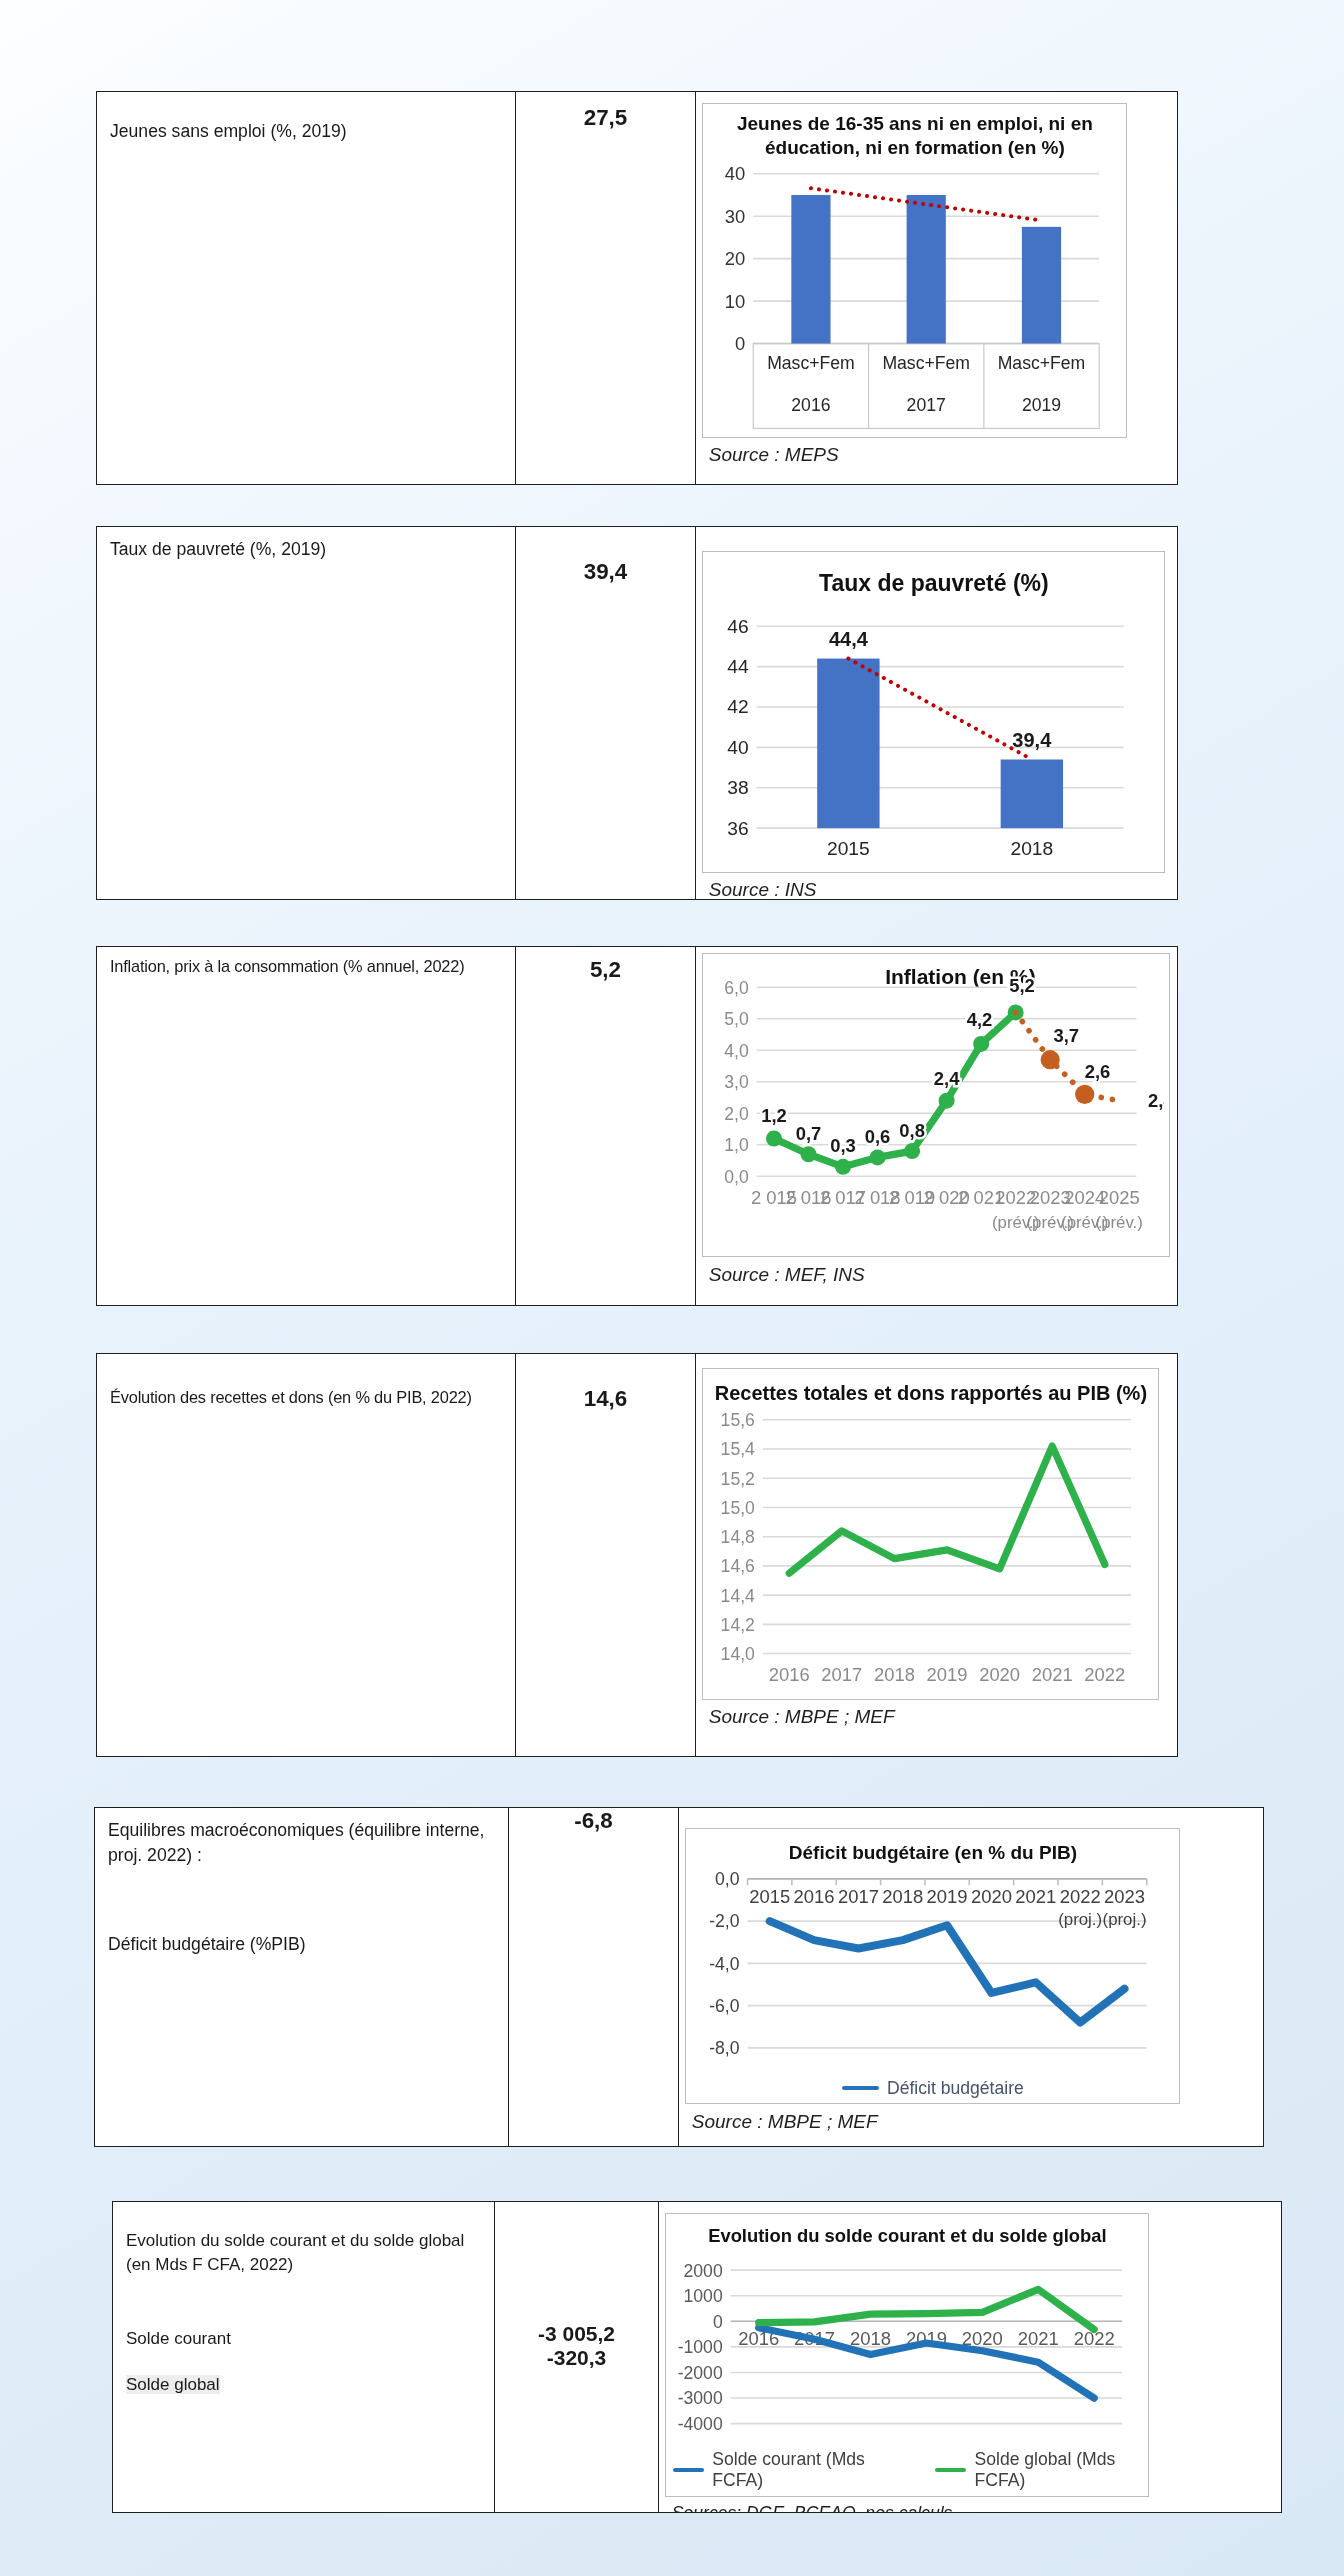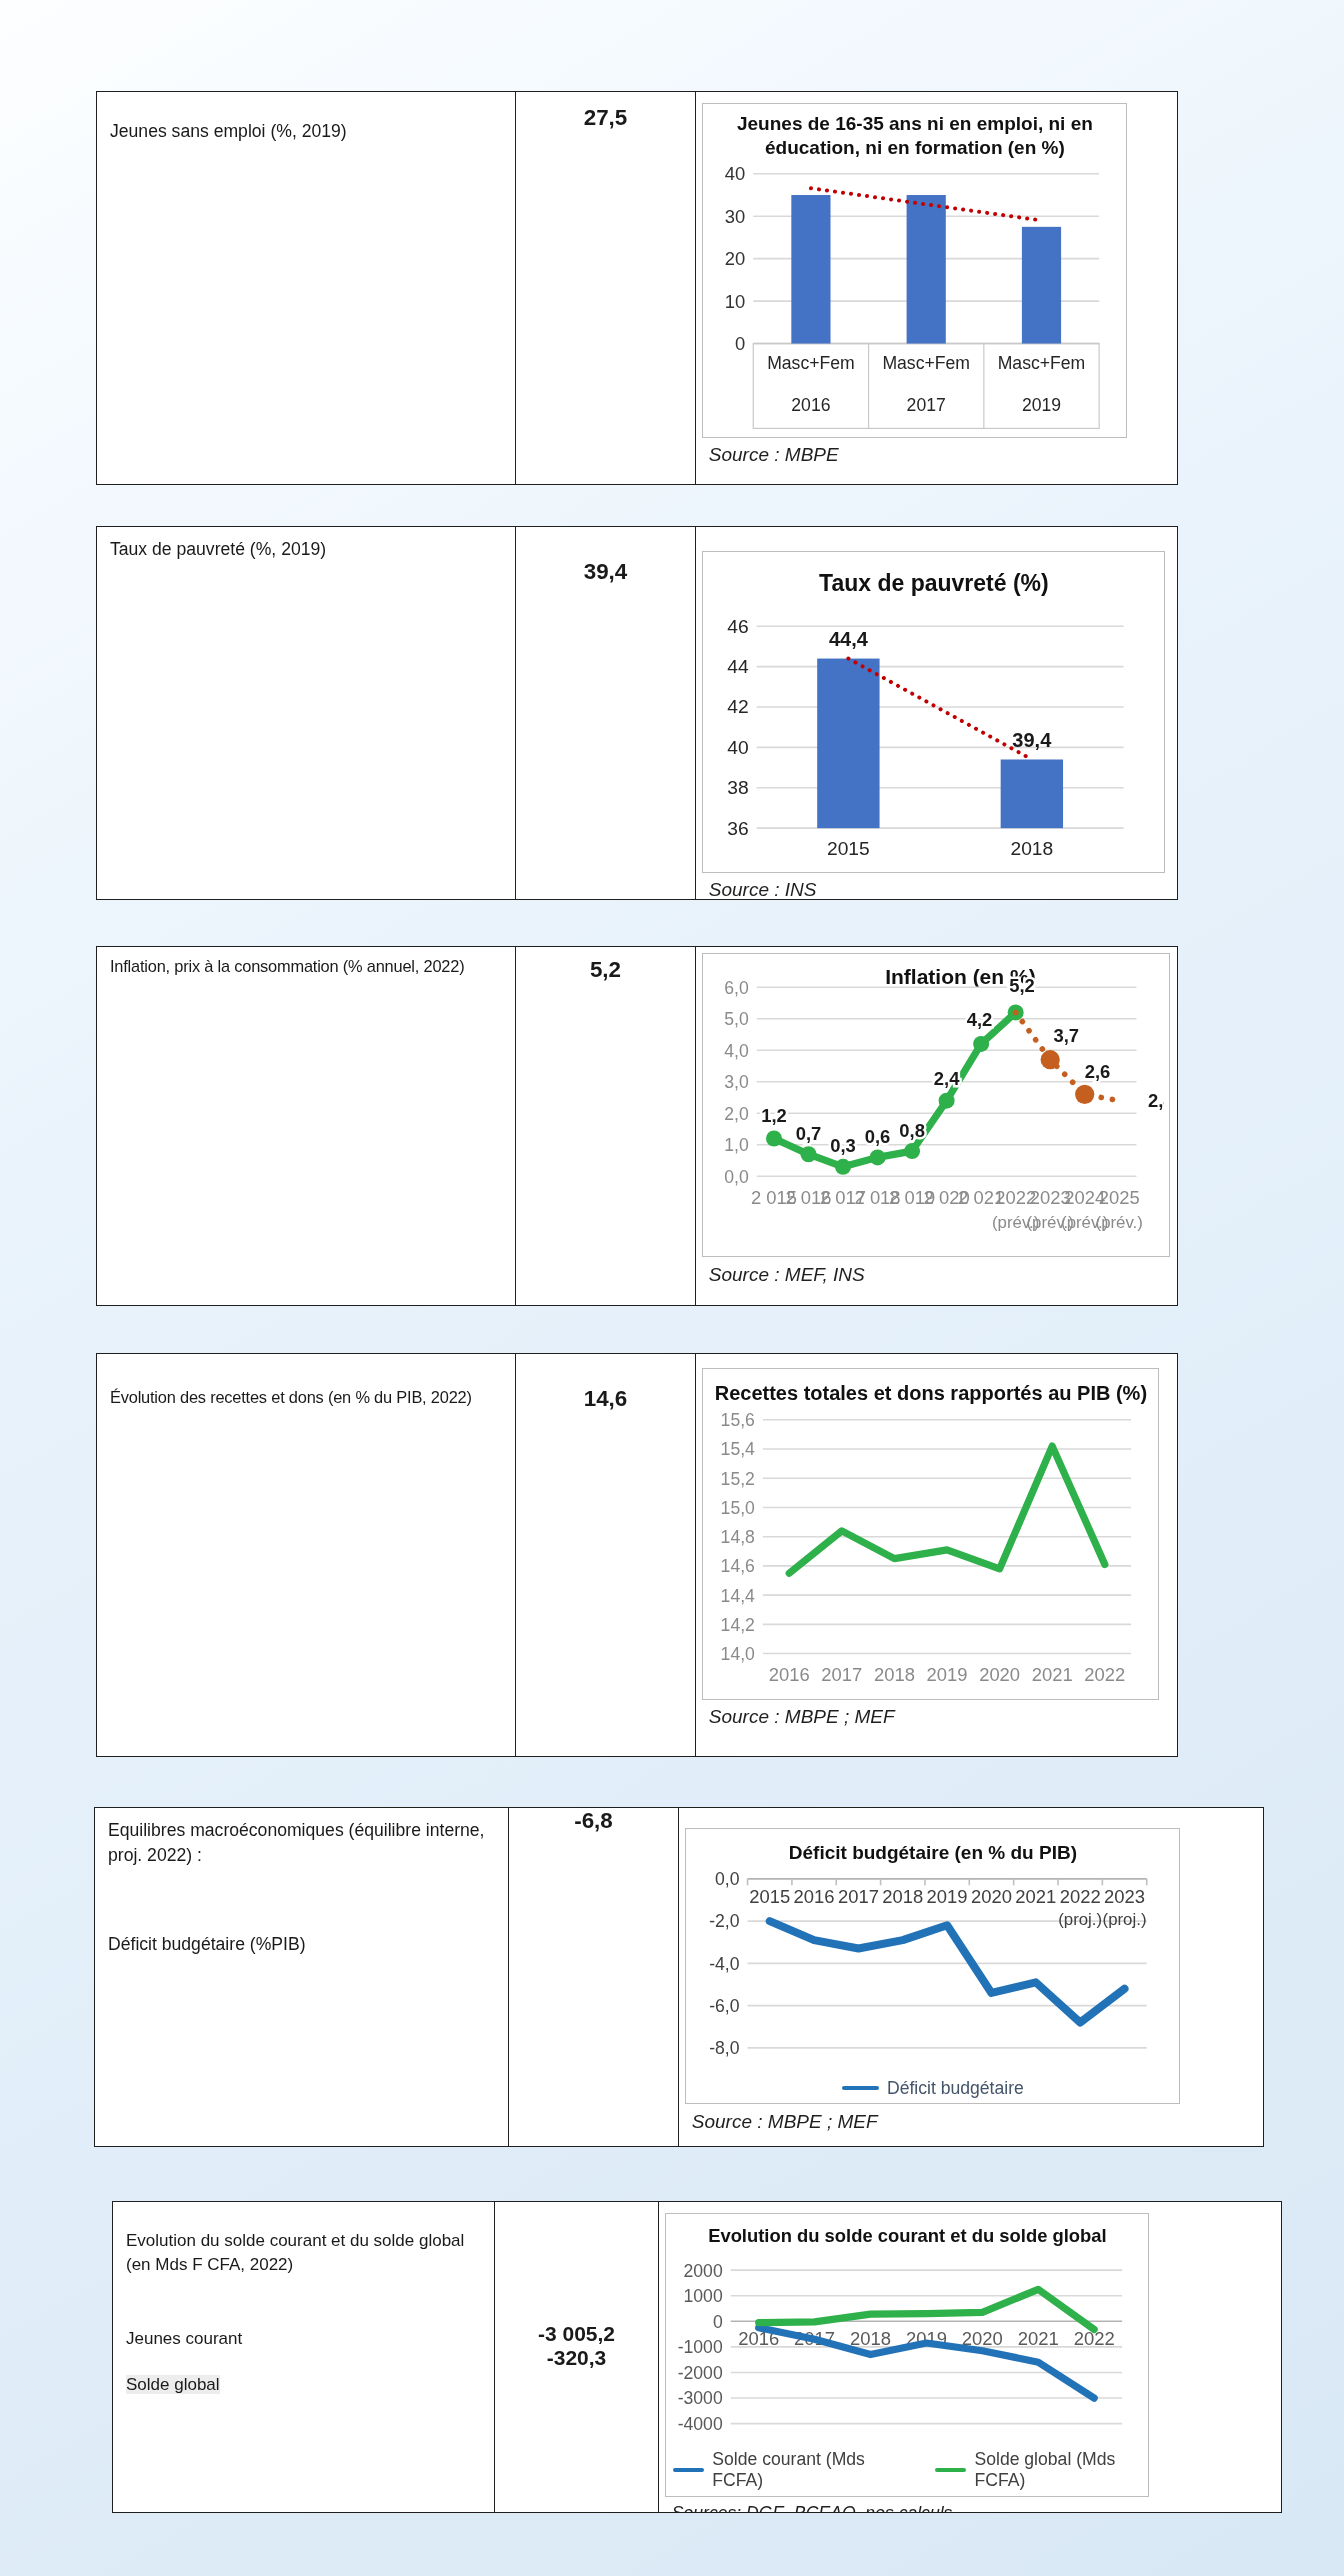--- a/index.html
+++ b/index.html
@@ -59,21 +59,21 @@
             <text x="126" y="312" text-anchor="middle" font-size="22" fill="#262626">2016</text>
             <text x="270" y="312" text-anchor="middle" font-size="22" fill="#262626">2017</text>
             <text x="414" y="312" text-anchor="middle" font-size="22" fill="#262626">2019</text>
             <rect x="101.52" y="42.5" width="48.96" height="185.5" fill="#4472c4"></rect>
             <rect x="245.52" y="42.5" width="48.96" height="185.5" fill="#4472c4"></rect>
             <rect x="389.52" y="82.25" width="48.96" height="145.75" fill="#4472c4"></rect>
             <line x1="126" y1="34.019999999999996" x2="414" y2="74.3" stroke="#c00000" stroke-width="5" stroke-dasharray="0.1 10" stroke-linecap="round"></line>
           </svg>
         <div class="legend" id="legend-0"></div>
       </div>
-      <div class="source">Source : MBPE</div>
+      <div class="source">Source : MEPS</div>
     </div>
   </div>
 
   <div class="tbl" style="left:96px;top:526px;width:1082px;height:374px;grid-template-columns:419px 180px auto;">
     <div class="cell label-cell" style="padding-top:9.6px;">
       <span>Taux de pauvreté (%, 2019)</span>
     </div>
     <div class="cell value-cell" style="padding-top:32px;">
       <span>39,4</span>
     </div>
@@ -273,21 +273,21 @@
             </span>
           </div>
       </div>
       <div class="source">Source : MBPE ; MEF</div>
     </div>
   </div>
 
   <div class="tbl" style="left:112px;top:2201px;width:1170px;height:312px;grid-template-columns:382px 164px auto;">
     <div class="cell label-cell" style="padding-top:27px;font-size:17px;">
       <div>Evolution du solde courant et du solde global (en Mds F CFA, 2022)</div>
-      <div style="margin-top:50px;">Jeunes courant</div>
+      <div style="margin-top:50px;">Solde courant</div>
       <div style="margin-top:22px;"><span class="hl">Solde global</span></div>
     </div>
     <div class="cell value-cell" style="font-size:21px;">
       <div style="margin-top:120px;">-3 005,2</div>
       <div style="">-320,3</div>
     </div>
     <div class="cell chart-cell">
       <div class="chartbox" style="width:484px;margin-top:4.8px;">
         <div class="ctitle" style="font-size:18.4px;margin-top:4.8px;">Evolution du solde courant et du solde global</div>
         <svg id="svg-5" viewBox="0 0 586 248" width="470" height="199">

